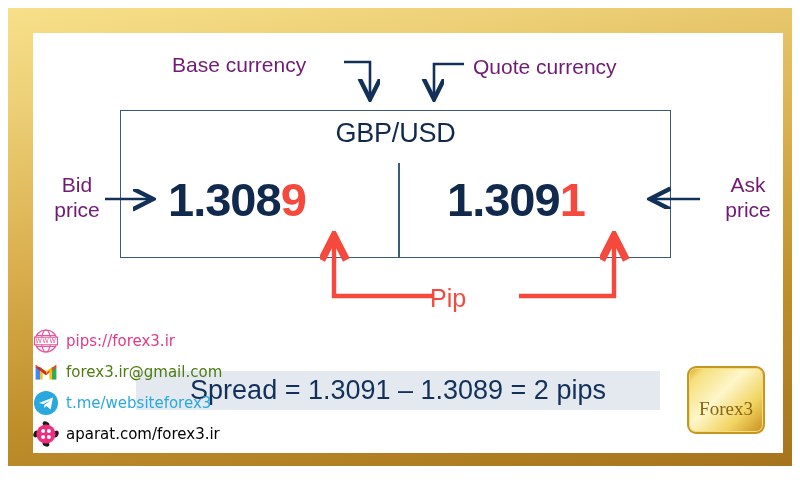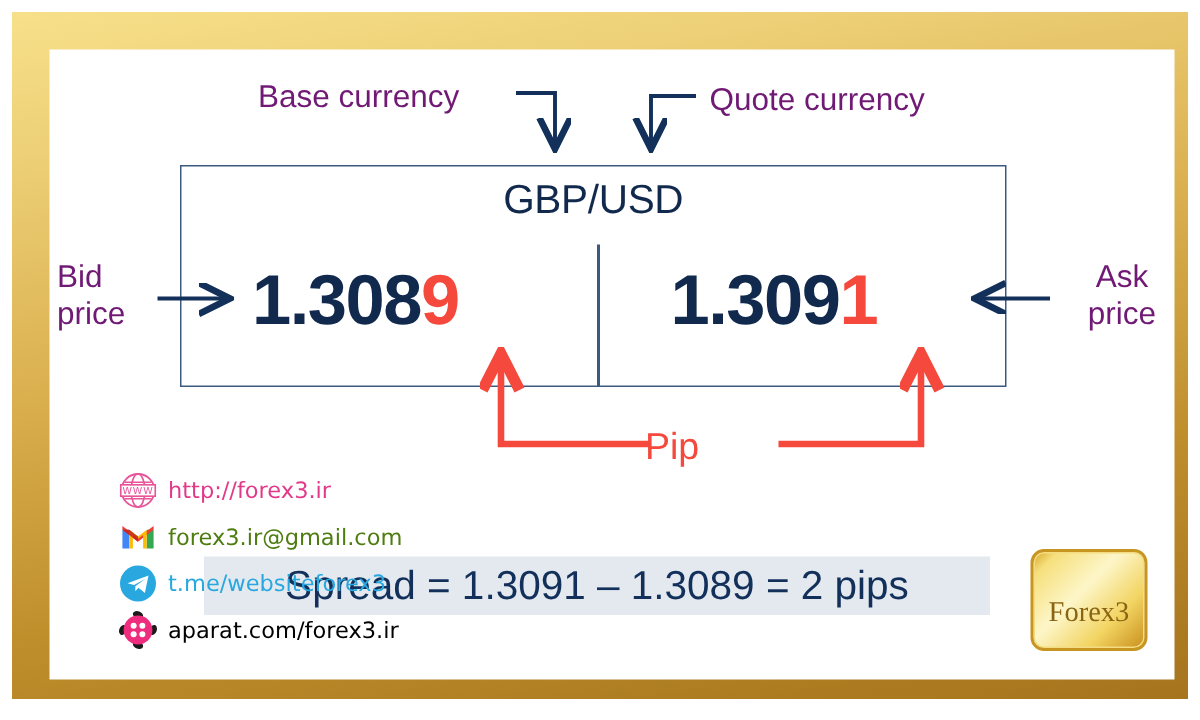--- a/index.html
+++ b/index.html
@@ -48,21 +48,21 @@
   .price-bid{left:168px;top:172px;}
   .price-ask{left:447px;top:172px;}
 
   
   .lbl{
     position:absolute;color:#701a75;font-size:21px;line-height:25px;
     white-space:nowrap;
   }
   .lbl-base{left:172px;top:52px;}
   .lbl-quote{left:473px;top:54px;}
-  .lbl-bid{left:38px;top:172px;width:78px;white-space:normal;}
+  .lbl-bid{left:38px;top:172px;width:78px;text-align:center;white-space:normal;}
   .lbl-ask{left:709px;top:172px;width:78px;text-align:center;white-space:normal;}
   .lbl-pip{
     position:absolute;left:430px;top:284px;
     color:#f4493c;font-size:25px;white-space:nowrap;
   }
 
   
   .connectors{position:absolute;left:0;top:0;width:800px;height:480px;pointer-events:none;}
 
   
@@ -70,21 +70,21 @@
     position:absolute;left:136px;top:371px;width:524px;height:39px;
     background:#e3e9ef;
   }
   .spread-text{
     position:absolute;left:136px;top:371px;width:524px;height:39px;
     display:flex;align-items:center;justify-content:center;
     font-size:27px;color:#12305a;white-space:nowrap;
   }
 
   
-  .contacts{position:absolute;left:33px;top:311px;padding-left:46px;}
+  .contacts{position:absolute;left:33px;top:325px;}
   .c-row{display:flex;align-items:center;height:31px;}
   .c-ico{width:26px;height:26px;margin-right:7px;flex:0 0 26px;position:relative;}
   .c-txt{font-size:15px;white-space:nowrap;font-family:"DejaVu Sans",sans-serif;}
   .t-www{color:#e23a8a;}
   .t-mail{color:#4d7c0f;}
   .t-tg{color:#29a8e0;}
   .t-ap{color:#000000;}
 
   
   .logo{
@@ -157,21 +157,21 @@
         <svg width="26" height="26" viewBox="0 0 26 26">
           <ellipse cx="13" cy="13" rx="11" ry="11" fill="none" stroke="#e8559a" stroke-width="1.2"></ellipse>
           <ellipse cx="13" cy="13" rx="4.6" ry="11" fill="none" stroke="#e8559a" stroke-width="1.1"></ellipse>
           <line x1="2" y1="13" x2="24" y2="13" stroke="#e8559a" stroke-width="1.1"></line>
           <line x1="4" y1="7.5" x2="22" y2="7.5" stroke="#e8559a" stroke-width="1"></line>
           <line x1="4" y1="18.5" x2="22" y2="18.5" stroke="#e8559a" stroke-width="1"></line>
           <rect x="1.5" y="9.2" width="23" height="7.6" fill="#fff" stroke="#e8559a" stroke-width="1.1"></rect>
           <text x="13" y="15.3" font-size="6.4" font-family="DejaVu Sans, sans-serif" fill="#e8559a" text-anchor="middle" letter-spacing="0.6">WWW</text>
         </svg>
       </span>
-      <span class="c-txt t-www">http://forex3.ir</span>
+      <span class="c-txt t-www">pips://forex3.ir</span>
     </div>
 
     <div class="c-row">
       <span class="c-ico">
         <svg width="26" height="26" viewBox="0 0 26 26">
           <rect x="1.5" y="5" width="23" height="16" rx="2.4" fill="#ffffff"></rect>
           <path d="M2.6,20.6 L2.6,8.2 L7.2,8.2 L7.2,20.6 Z" fill="#4285f4"></path>
           <path d="M18.8,20.6 L18.8,8.2 L23.4,8.2 L23.4,20.6 Z" fill="#34a853"></path>
           <path d="M2.6,8.2 L2.6,5.6 L13,13.4 L23.4,5.6 L23.4,8.2 L13,16.2 Z" fill="#ea4335"></path>
           <path d="M7.2,8.2 L13,12.6 L18.8,8.2 L18.8,20.6 L16.4,20.6 L16.4,11.6 L13,14.2 L9.6,11.6 L9.6,20.6 L7.2,20.6 Z" fill="#fbbc05"></path>

